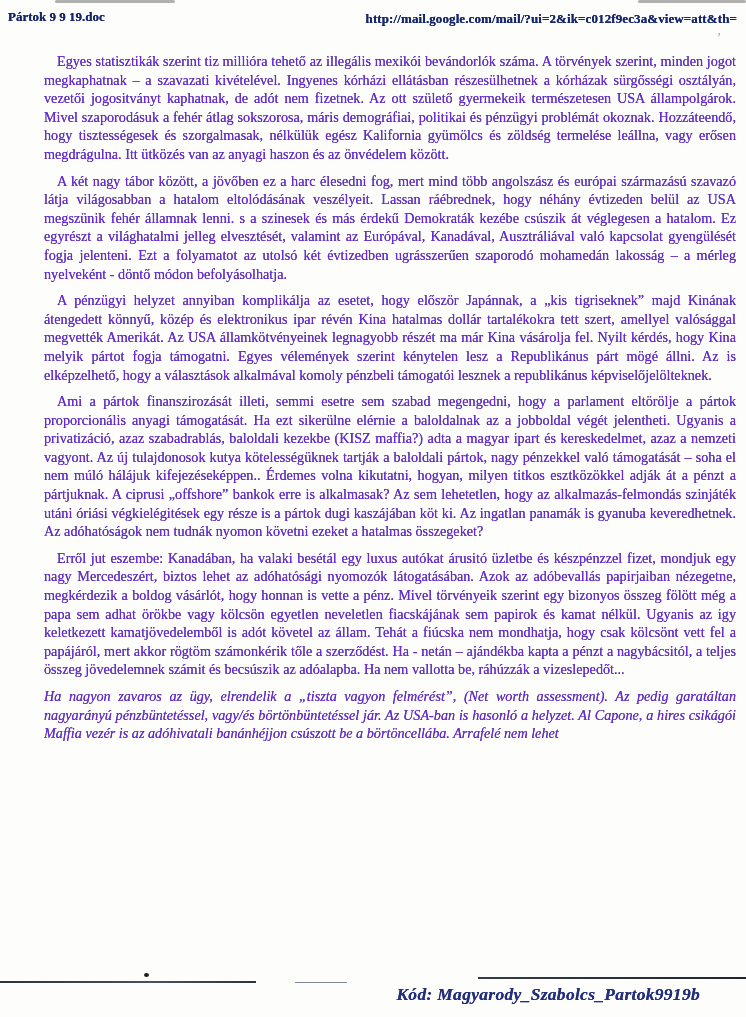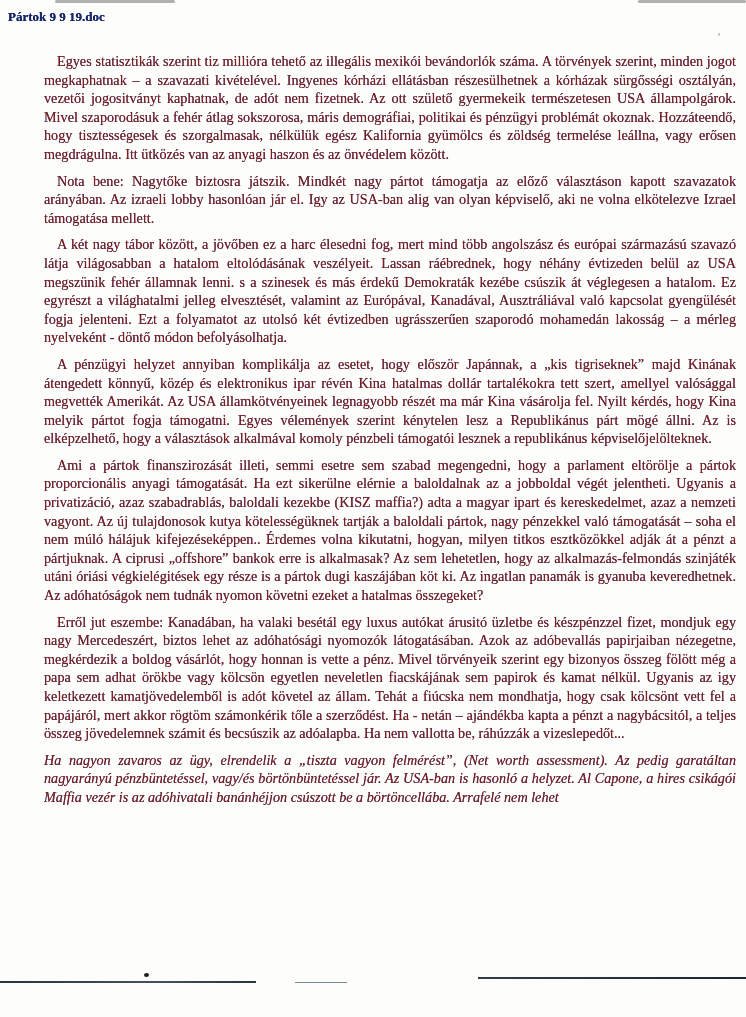--- a/index.html
+++ b/index.html
@@ -28,21 +28,21 @@
     letter-spacing: .1px;
   }
   .stray-quote {
     position: absolute; left: 717px; top: 30px;
     font-size: 12px; color: #9a9a9a;
   }
 
   .doc {
     position: absolute; left: 44px; right: 10px; top: 52px;
     height: 922px; overflow: hidden;
-    color: #7f1d1d;
+    color: #6d28d9;
     font-size: 14.2px; line-height: 18.6px;
     text-align: justify;
     text-shadow: 0 0 .55px rgba(28,44,110,.85);
   }
   .doc p { margin: 0 0 8px 0; text-indent: 13px; }
   .doc p.flush { text-indent: 0; font-style: italic; }
 
   
   .rule-a { position: absolute; left: 0;   top: 981px; width: 256px; height: 2px;
             background: linear-gradient(to right, #2b3340, #46525f 60%, #2b3340); }
@@ -61,31 +61,32 @@
 </style>
 </head>
 <body>
 
 <div class="page">
 
   <div class="edge-smudge left"></div>
   <div class="edge-smudge right"></div>
 
   <div class="hdr-file">Pártok 9 9 19.doc</div>
+  <div class="hdr-url">http://mail.google.com/mail/?ui=2&amp;ik=c012f9ec3a&amp;view=att&amp;th=</div>
   <div class="stray-quote">’</div>
 
   <main class="doc">
     <p>Egyes statisztikák szerint tiz millióra tehető az illegális mexikói bevándorlók száma.  A törvények szerint, minden jogot megkaphatnak – a szavazati kivételével. Ingyenes kórházi ellátásban részesülhetnek a kórházak sürgősségi osztályán, vezetői jogositványt kaphatnak, de adót nem fizetnek. Az ott születő gyermekeik természetesen USA állampolgárok. Mivel szaporodásuk a fehér átlag sokszorosa, máris demográfiai, politikai és pénzügyi problémát okoznak. Hozzáteendő, hogy tisztességesek és szorgalmasak, nélkülük egész Kalifornia gyümölcs és zöldség termelése leállna, vagy erősen megdrágulna. Itt ütközés van az anyagi haszon és az önvédelem között.</p>
-    <p>Nota bene:  Nagytőke biztosra játszik. Mindkét nagy pártot támogatja az előző választáson kapott szavazatok arányában.  Az izraeli lobby hasonlóan jár el. Igy az USA-ban alig van olyan képviselő, aki ne volna elkötelezve Izrael támogatása mellett.</p>
     <p>A két nagy tábor között, a jövőben ez a harc élesedni fog, mert mind több angolszász és európai származású szavazó látja világosabban a hatalom eltolódásának veszélyeit. Lassan ráébrednek, hogy néhány évtizeden belül az USA megszünik fehér államnak lenni. s a szinesek és más érdekű Demokraták kezébe csúszik át véglegesen a hatalom. Ez egyrészt a világhatalmi jelleg elvesztését, valamint az Európával, Kanadával, Ausztráliával való kapcsolat gyengülését fogja jelenteni. Ezt a folyamatot az utolsó két évtizedben ugrásszerűen szaporodó mohamedán lakosság – a mérleg nyelveként - döntő módon befolyásolhatja.</p>
     <p>A pénzügyi helyzet annyiban komplikálja az esetet, hogy először Japánnak, a „kis tigriseknek” majd Kinának átengedett könnyű, közép és elektronikus ipar révén Kina hatalmas dollár tartalékokra tett szert, amellyel valósággal megvették Amerikát. Az USA államkötvényeinek legnagyobb részét ma már Kina vásárolja fel. Nyilt kérdés, hogy Kina melyik pártot fogja támogatni. Egyes vélemények szerint kénytelen lesz a Republikánus párt mögé állni. Az is elképzelhető, hogy a választások alkalmával komoly pénzbeli támogatói lesznek a republikánus képviselőjelölteknek.</p>
     <p>Ami a pártok finanszirozását illeti, semmi esetre sem szabad megengedni, hogy a parlament eltörölje a pártok proporcionális anyagi támogatását. Ha ezt sikerülne elérnie a baloldalnak az a jobboldal végét jelentheti. Ugyanis a privatizáció, azaz szabadrablás, baloldali kezekbe (KISZ maffia?) adta a magyar ipart és kereskedelmet, azaz a nemzeti vagyont. Az új tulajdonosok kutya kötelességüknek tartják a baloldali pártok, nagy pénzekkel való támogatását – soha el nem múló hálájuk kifejezéseképpen.. Érdemes volna kikutatni, hogyan, milyen titkos esztközökkel adják át a pénzt a pártjuknak. A ciprusi „offshore” bankok erre is alkalmasak? Az sem lehetetlen, hogy az alkalmazás-felmondás szinjáték utáni óriási végkielégitések egy része is a pártok dugi kaszájában köt ki. Az ingatlan panamák is gyanuba keveredhetnek. Az adóhatóságok nem tudnák nyomon követni ezeket a hatalmas összegeket?</p>
     <p>Erről jut eszembe:  Kanadában, ha valaki besétál egy luxus autókat árusitó üzletbe és készpénzzel fizet, mondjuk egy nagy Mercedeszért, biztos lehet az adóhatósági nyomozók látogatásában. Azok az adóbevallás papirjaiban nézegetne, megkérdezik a boldog vásárlót, hogy honnan is vette a pénz. Mivel törvényeik szerint egy bizonyos összeg fölött még a papa sem adhat örökbe vagy kölcsön egyetlen neveletlen fiacskájának sem papirok és kamat nélkül. Ugyanis az igy keletkezett kamatjövedelemből is adót követel az állam. Tehát a fiúcska nem mondhatja, hogy csak kölcsönt vett fel a papájáról, mert akkor rögtöm számonkérik tőle a szerződést. Ha - netán – ajándékba kapta a pénzt a nagybácsitól, a teljes összeg jövedelemnek számit és becsúszik az adóalapba. Ha nem vallotta be, ráhúzzák a vizeslepedőt...</p>
     <p class="flush">Ha nagyon zavaros az ügy, elrendelik a „tiszta vagyon felmérést”,  (Net worth assessment).  Az pedig garatáltan nagyarányú pénzbüntetéssel, vagy/és börtönbüntetéssel jár. Az USA-ban is hasonló a helyzet. Al Capone, a hires csikágói  Maffia vezér is az adóhivatali banánhéjjon csúszott be a  börtöncellába. Arrafelé nem lehet</p>
   </main>
 
   <div class="rule-a"></div>
   <div class="rule-b"></div>
   <div class="rule-c"></div>
   <div class="rule-dot"></div>
 
+  <div class="ftr-code">Kód: Magyarody_Szabolcs_Partok9919b</div>
 
 </div>
 
 </body></html>

